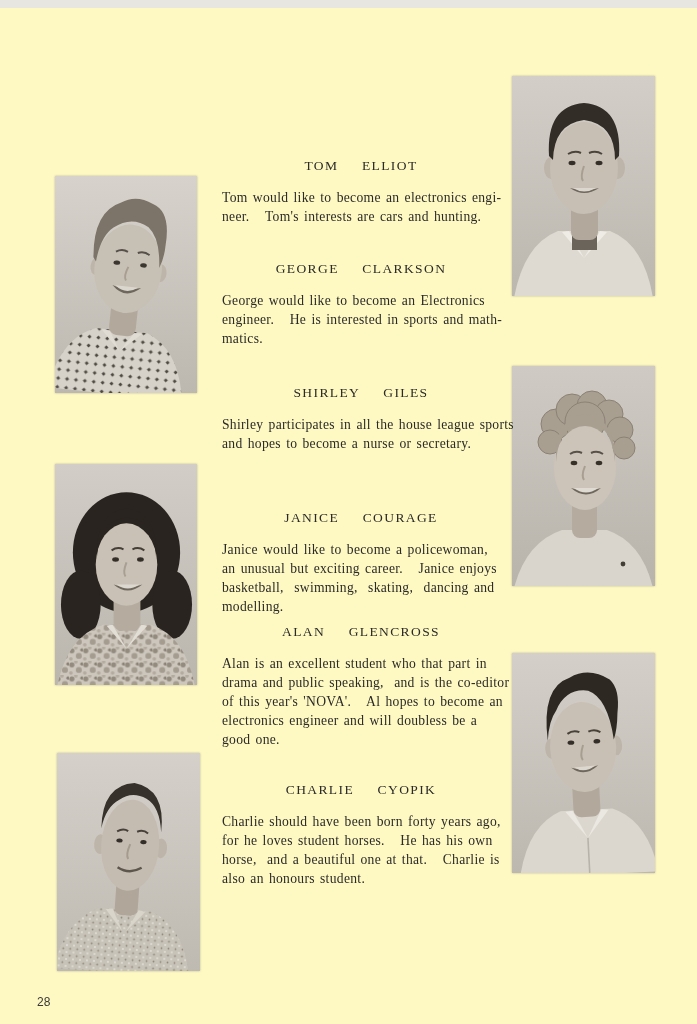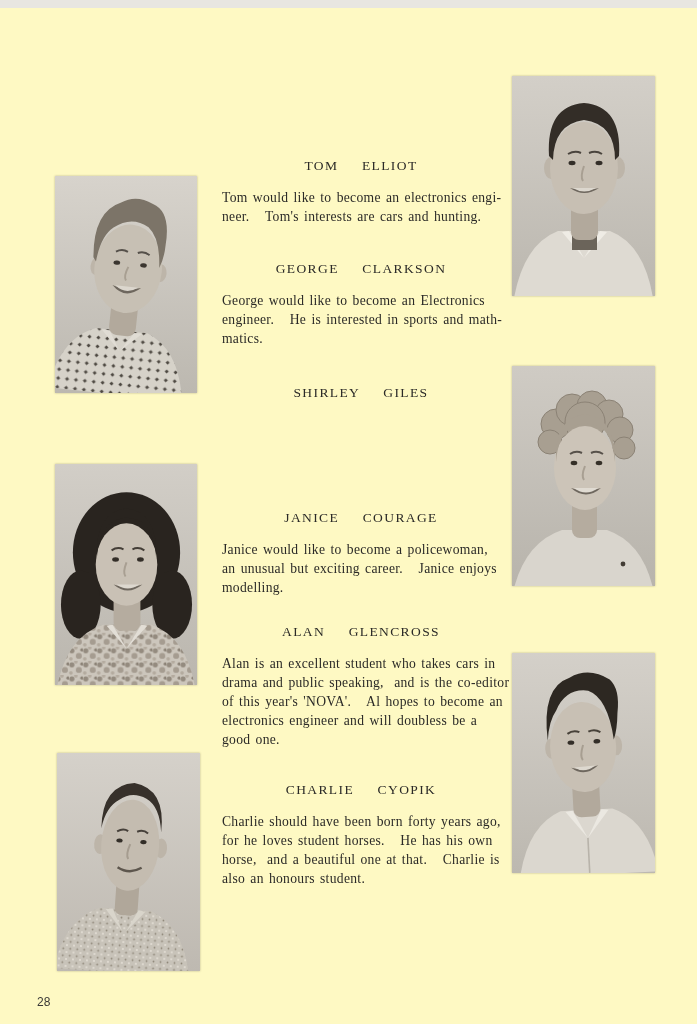--- a/index.html
+++ b/index.html
@@ -243,35 +243,40 @@
     <h2 class="entry-name">GEORGE  CLARKSON</h2>
     <p class="bio">
       <span class="bio-line">George would like to become an Electronics</span>
       <span class="bio-line">engineer.   He is interested in sports and math-</span>
       <span class="bio-line">matics.</span>
     </p>
   </section>
 
   <section class="entry" style="top:377px">
     <h2 class="entry-name">SHIRLEY  GILES</h2>
+    <p class="bio">
+      <span class="bio-line">Shirley participates in all the house league sports</span>
+      <span class="bio-line">and hopes to become a nurse or secretary.</span>
+    </p>
   </section>
 
   <section class="entry" style="top:502px">
     <h2 class="entry-name">JANICE  COURAGE</h2>
     <p class="bio">
       <span class="bio-line">Janice would like to become a policewoman,</span>
       <span class="bio-line">an unusual but exciting career.   Janice enjoys</span>
+      <span class="bio-line">basketball,  swimming,  skating,  dancing and</span>
       <span class="bio-line">modelling.</span>
     </p>
   </section>
 
   <section class="entry" style="top:616px">
     <h2 class="entry-name">ALAN  GLENCROSS</h2>
     <p class="bio">
-      <span class="bio-line">Alan is an excellent student who takes cars in</span>
+      <span class="bio-line">Alan is an excellent student who that part in</span>
       <span class="bio-line">drama and public speaking,  and is the co-editor</span>
       <span class="bio-line">of this year's 'NOVA'.   Al hopes to become an</span>
       <span class="bio-line">electronics engineer and will doubless be a</span>
       <span class="bio-line">good one.</span>
     </p>
   </section>
 
   <section class="entry" style="top:774px">
     <h2 class="entry-name">CHARLIE  CYOPIK</h2>
     <p class="bio">

